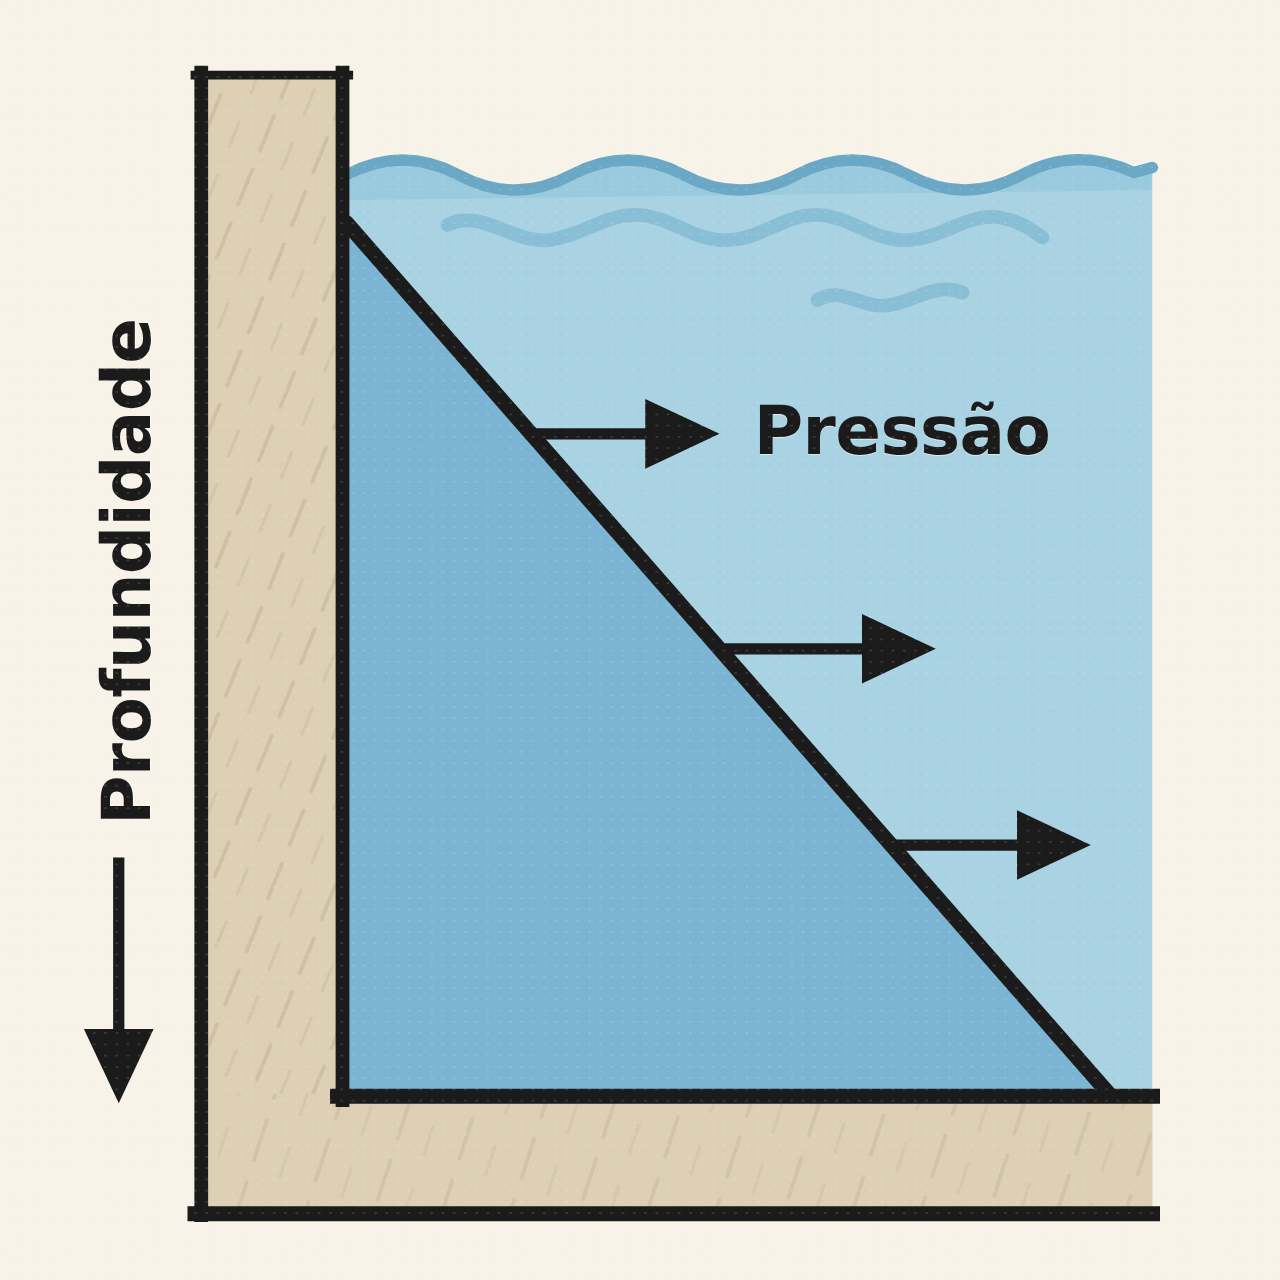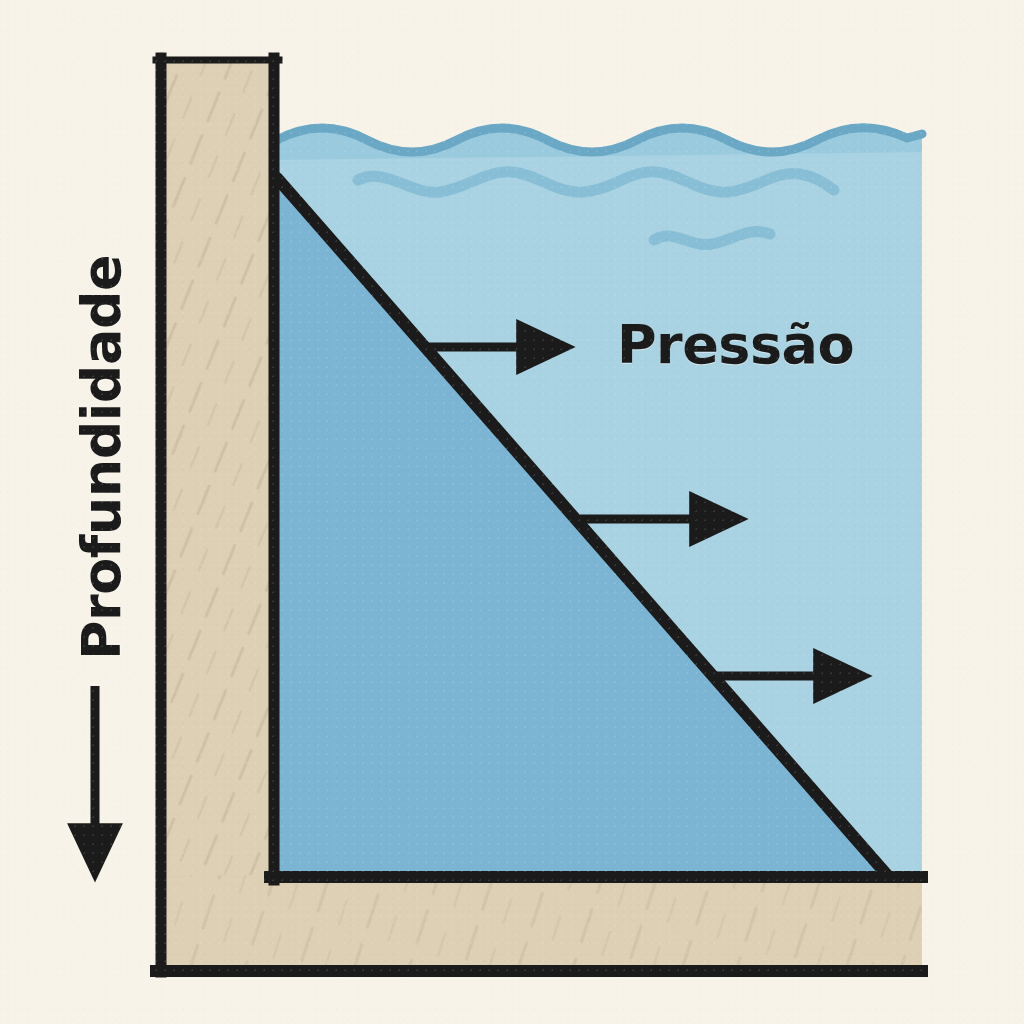--- a/index.html
+++ b/index.html
@@ -46,21 +46,21 @@
     font-family: "DejaVu Sans", "Liberation Sans", sans-serif;
     font-weight: 700;
     font-size: 54px;
     letter-spacing: -0.5px;
     color: #1b1b1b;
     white-space: nowrap;
     text-shadow: 0 1px 0 rgba(255,255,255,.55);
   }
   .pressure-label {
     position: absolute;
-    left: 617px;
+    left: 603px;
     top: 313px;
     font-family: "DejaVu Sans", "Liberation Sans", sans-serif;
     font-weight: 700;
     font-size: 54px;
     letter-spacing: -0.5px;
     color: #1b1b1b;
     white-space: nowrap;
     text-shadow: 0 1px 0 rgba(255,255,255,.5);
   }
 </style>

